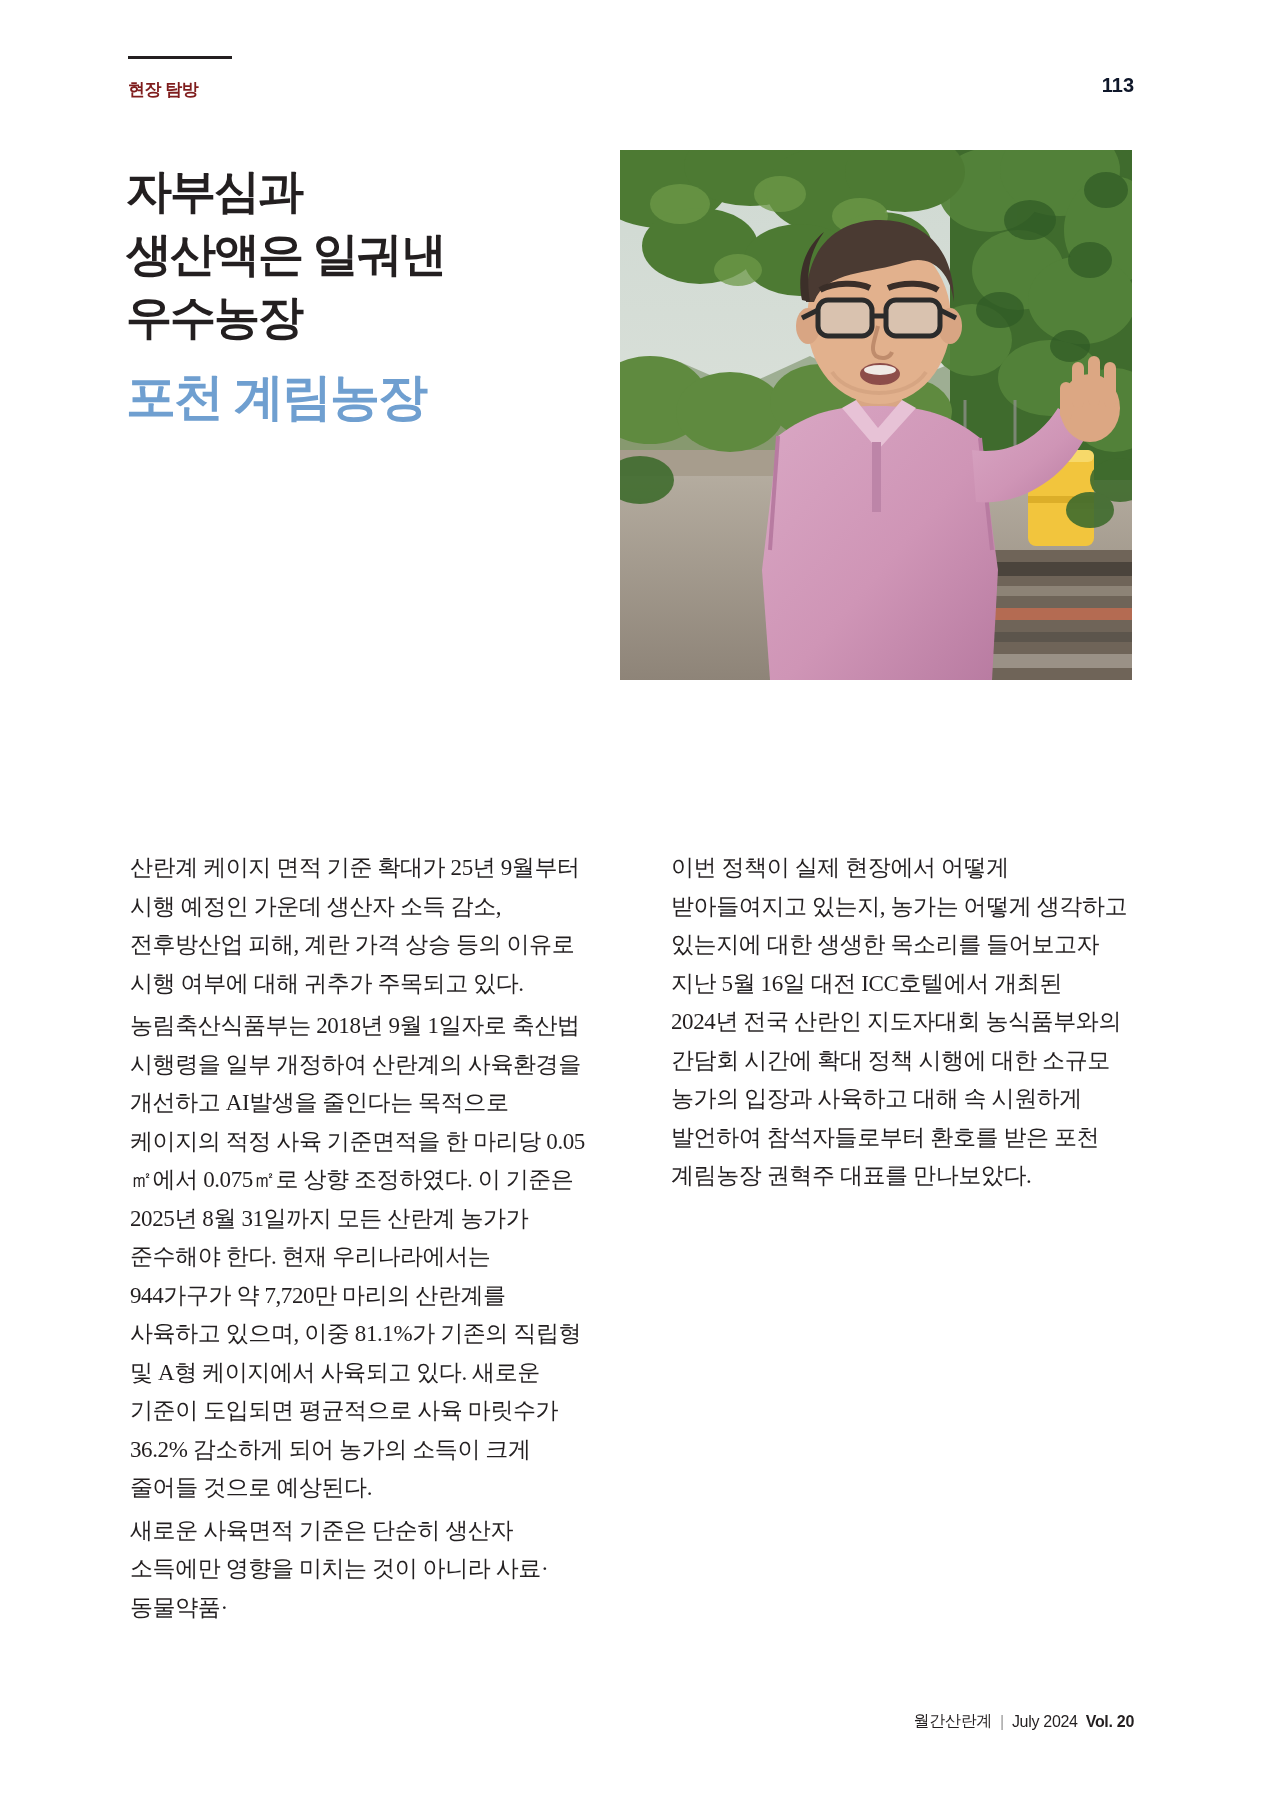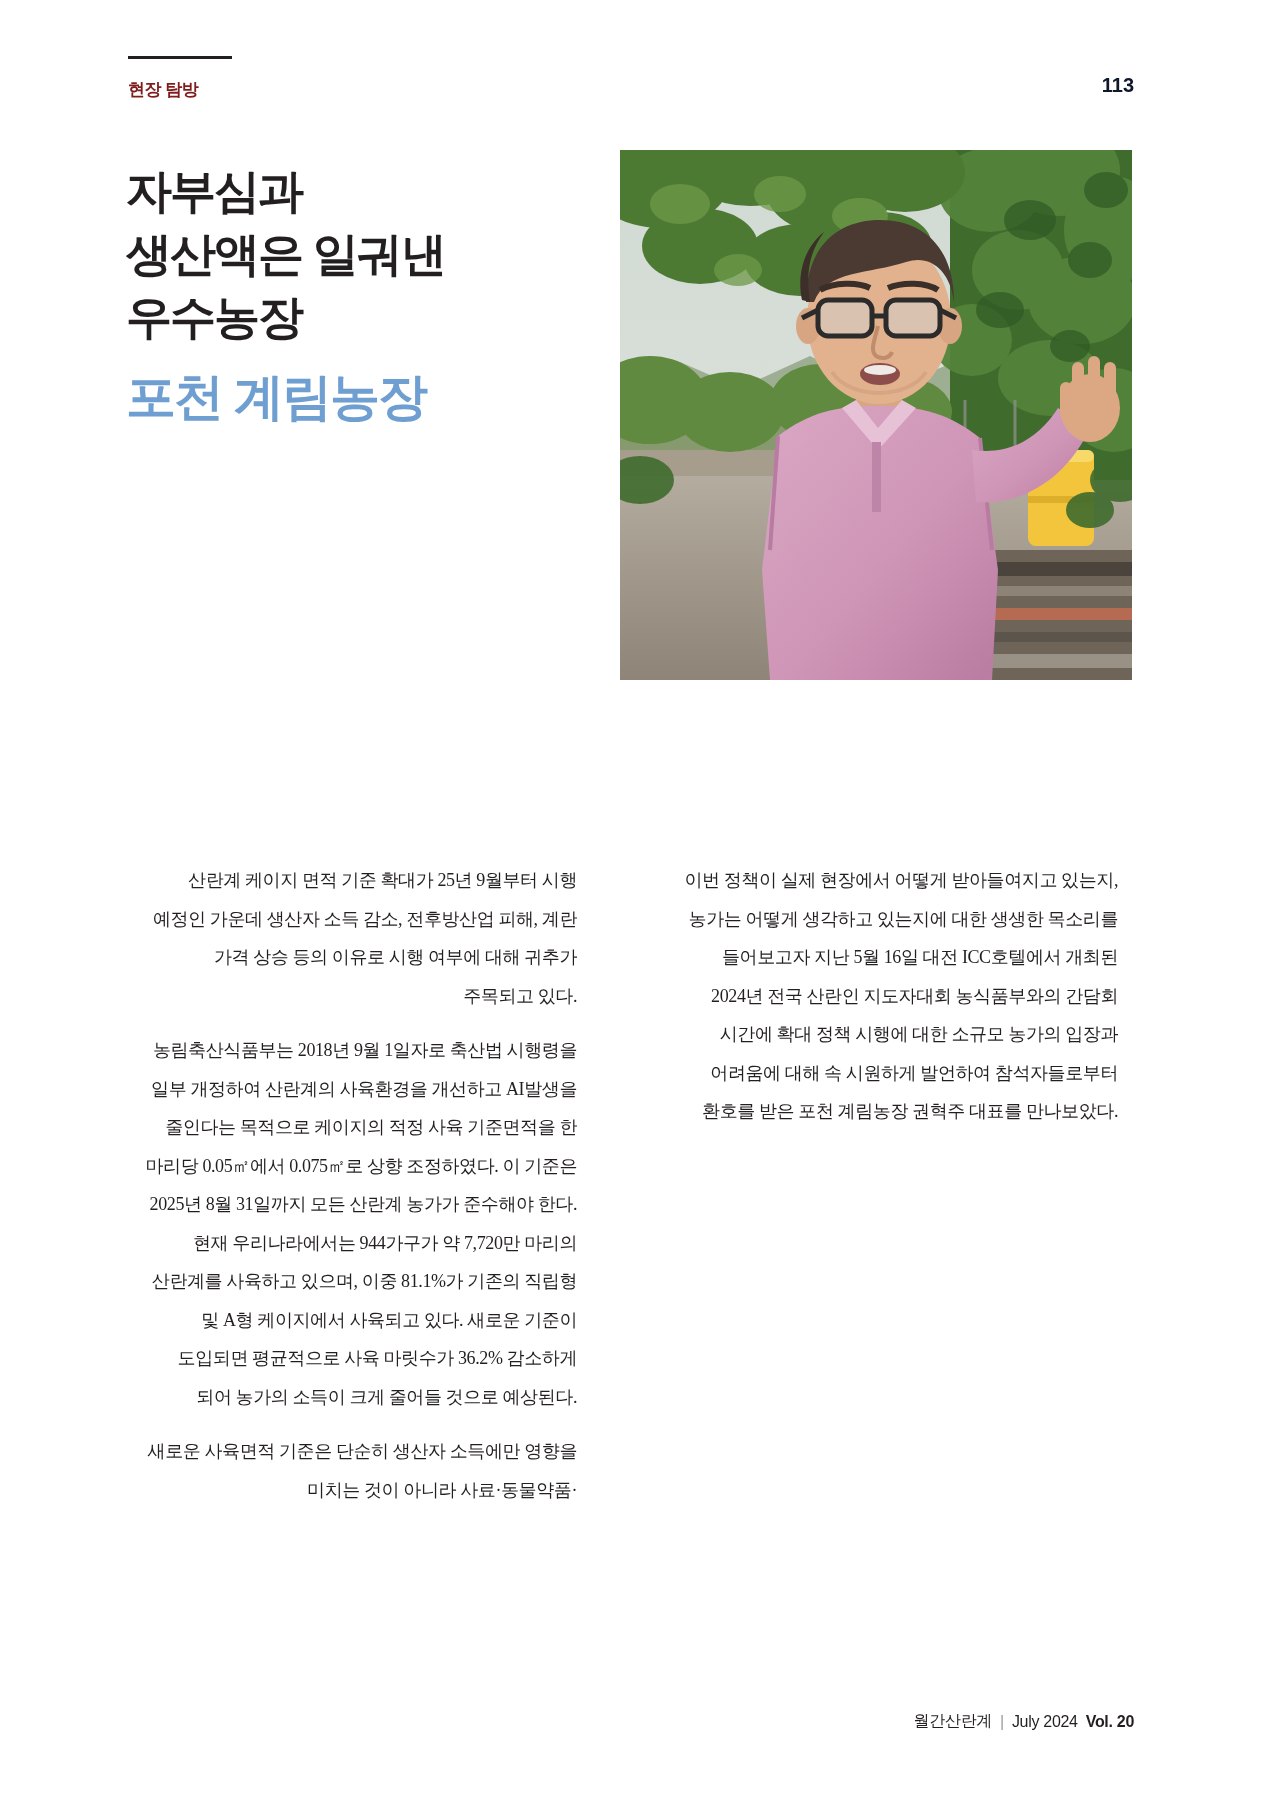--- a/index.html
+++ b/index.html
@@ -96,27 +96,27 @@
     left: 126px;
     top: 845px;
     width: 1008px;
     display: flex;
     gap: 74px;
   }
   .col {
     width: 467px;
   }
   .col p {
-    margin: 16px;
+    margin: 4px;
     font-family: "Liberation Serif", "DejaVu Serif", serif;
-    font-size: 18px;
+    font-size: 23px;
     line-height: 38.5px;
     letter-spacing: -0.4px;
     color: #231f20;
-    text-align: right;
+    text-align: left;
     word-break: keep-all;
   }
 
   
   .footer {
     position: absolute;
     right: 128px;
     bottom: 88px;
     font-family: "Liberation Sans", sans-serif;
     font-size: 16px;
@@ -297,21 +297,21 @@
     </svg>
   </div>
 
   <div class="columns">
     <div class="col">
       <p>산란계 케이지 면적 기준 확대가 25년 9월부터 시행 예정인 가운데 생산자 소득 감소, 전후방산업 피해, 계란 가격 상승 등의 이유로 시행 여부에 대해 귀추가 주목되고 있다.</p>
       <p>농림축산식품부는 2018년 9월 1일자로 축산법 시행령을 일부 개정하여 산란계의 사육환경을 개선하고 AI발생을 줄인다는 목적으로 케이지의 적정 사육 기준면적을 한 마리당 0.05㎡에서 0.075㎡로 상향 조정하였다. 이 기준은 2025년 8월 31일까지 모든 산란계 농가가 준수해야 한다. 현재 우리나라에서는 944가구가 약 7,720만 마리의 산란계를 사육하고 있으며, 이중 81.1%가 기존의 직립형 및 A형 케이지에서 사육되고 있다. 새로운 기준이 도입되면 평균적으로 사육 마릿수가 36.2% 감소하게 되어 농가의 소득이 크게 줄어들 것으로 예상된다.</p>
       <p>새로운 사육면적 기준은 단순히 생산자 소득에만 영향을 미치는 것이 아니라 사료·동물약품·</p>
     </div>
     <div class="col">
-      <p>이번 정책이 실제 현장에서 어떻게 받아들여지고 있는지, 농가는 어떻게 생각하고 있는지에 대한 생생한 목소리를 들어보고자 지난 5월 16일 대전 ICC호텔에서 개최된 2024년 전국 산란인 지도자대회 농식품부와의 간담회 시간에 확대 정책 시행에 대한 소규모 농가의 입장과 어려움에 대해 속 시원하게 발언하여 참석자들로부터 환호를 받은 포천 계림농장 권혁주 대표를 만나보았다.</p>
+      <p>이번 정책이 실제 현장에서 어떻게 받아들여지고 있는지, 농가는 어떻게 생각하고 있는지에 대한 생생한 목소리를 들어보고자 지난 5월 16일 대전 ICC호텔에서 개최된 2024년 전국 산란인 지도자대회 농식품부와의 간담회 시간에 확대 정책 시행에 대한 소규모 농가의 입장과 사육하고 대해 속 시원하게 발언하여 참석자들로부터 환호를 받은 포천 계림농장 권혁주 대표를 만나보았다.</p>
     </div>
   </div>
 
   <div class="footer">
     <span>월간산란계</span>
     <span class="sep">|</span>
     <span>July 2024</span>
     <span class="vol">Vol. 20</span>
   </div>
 

